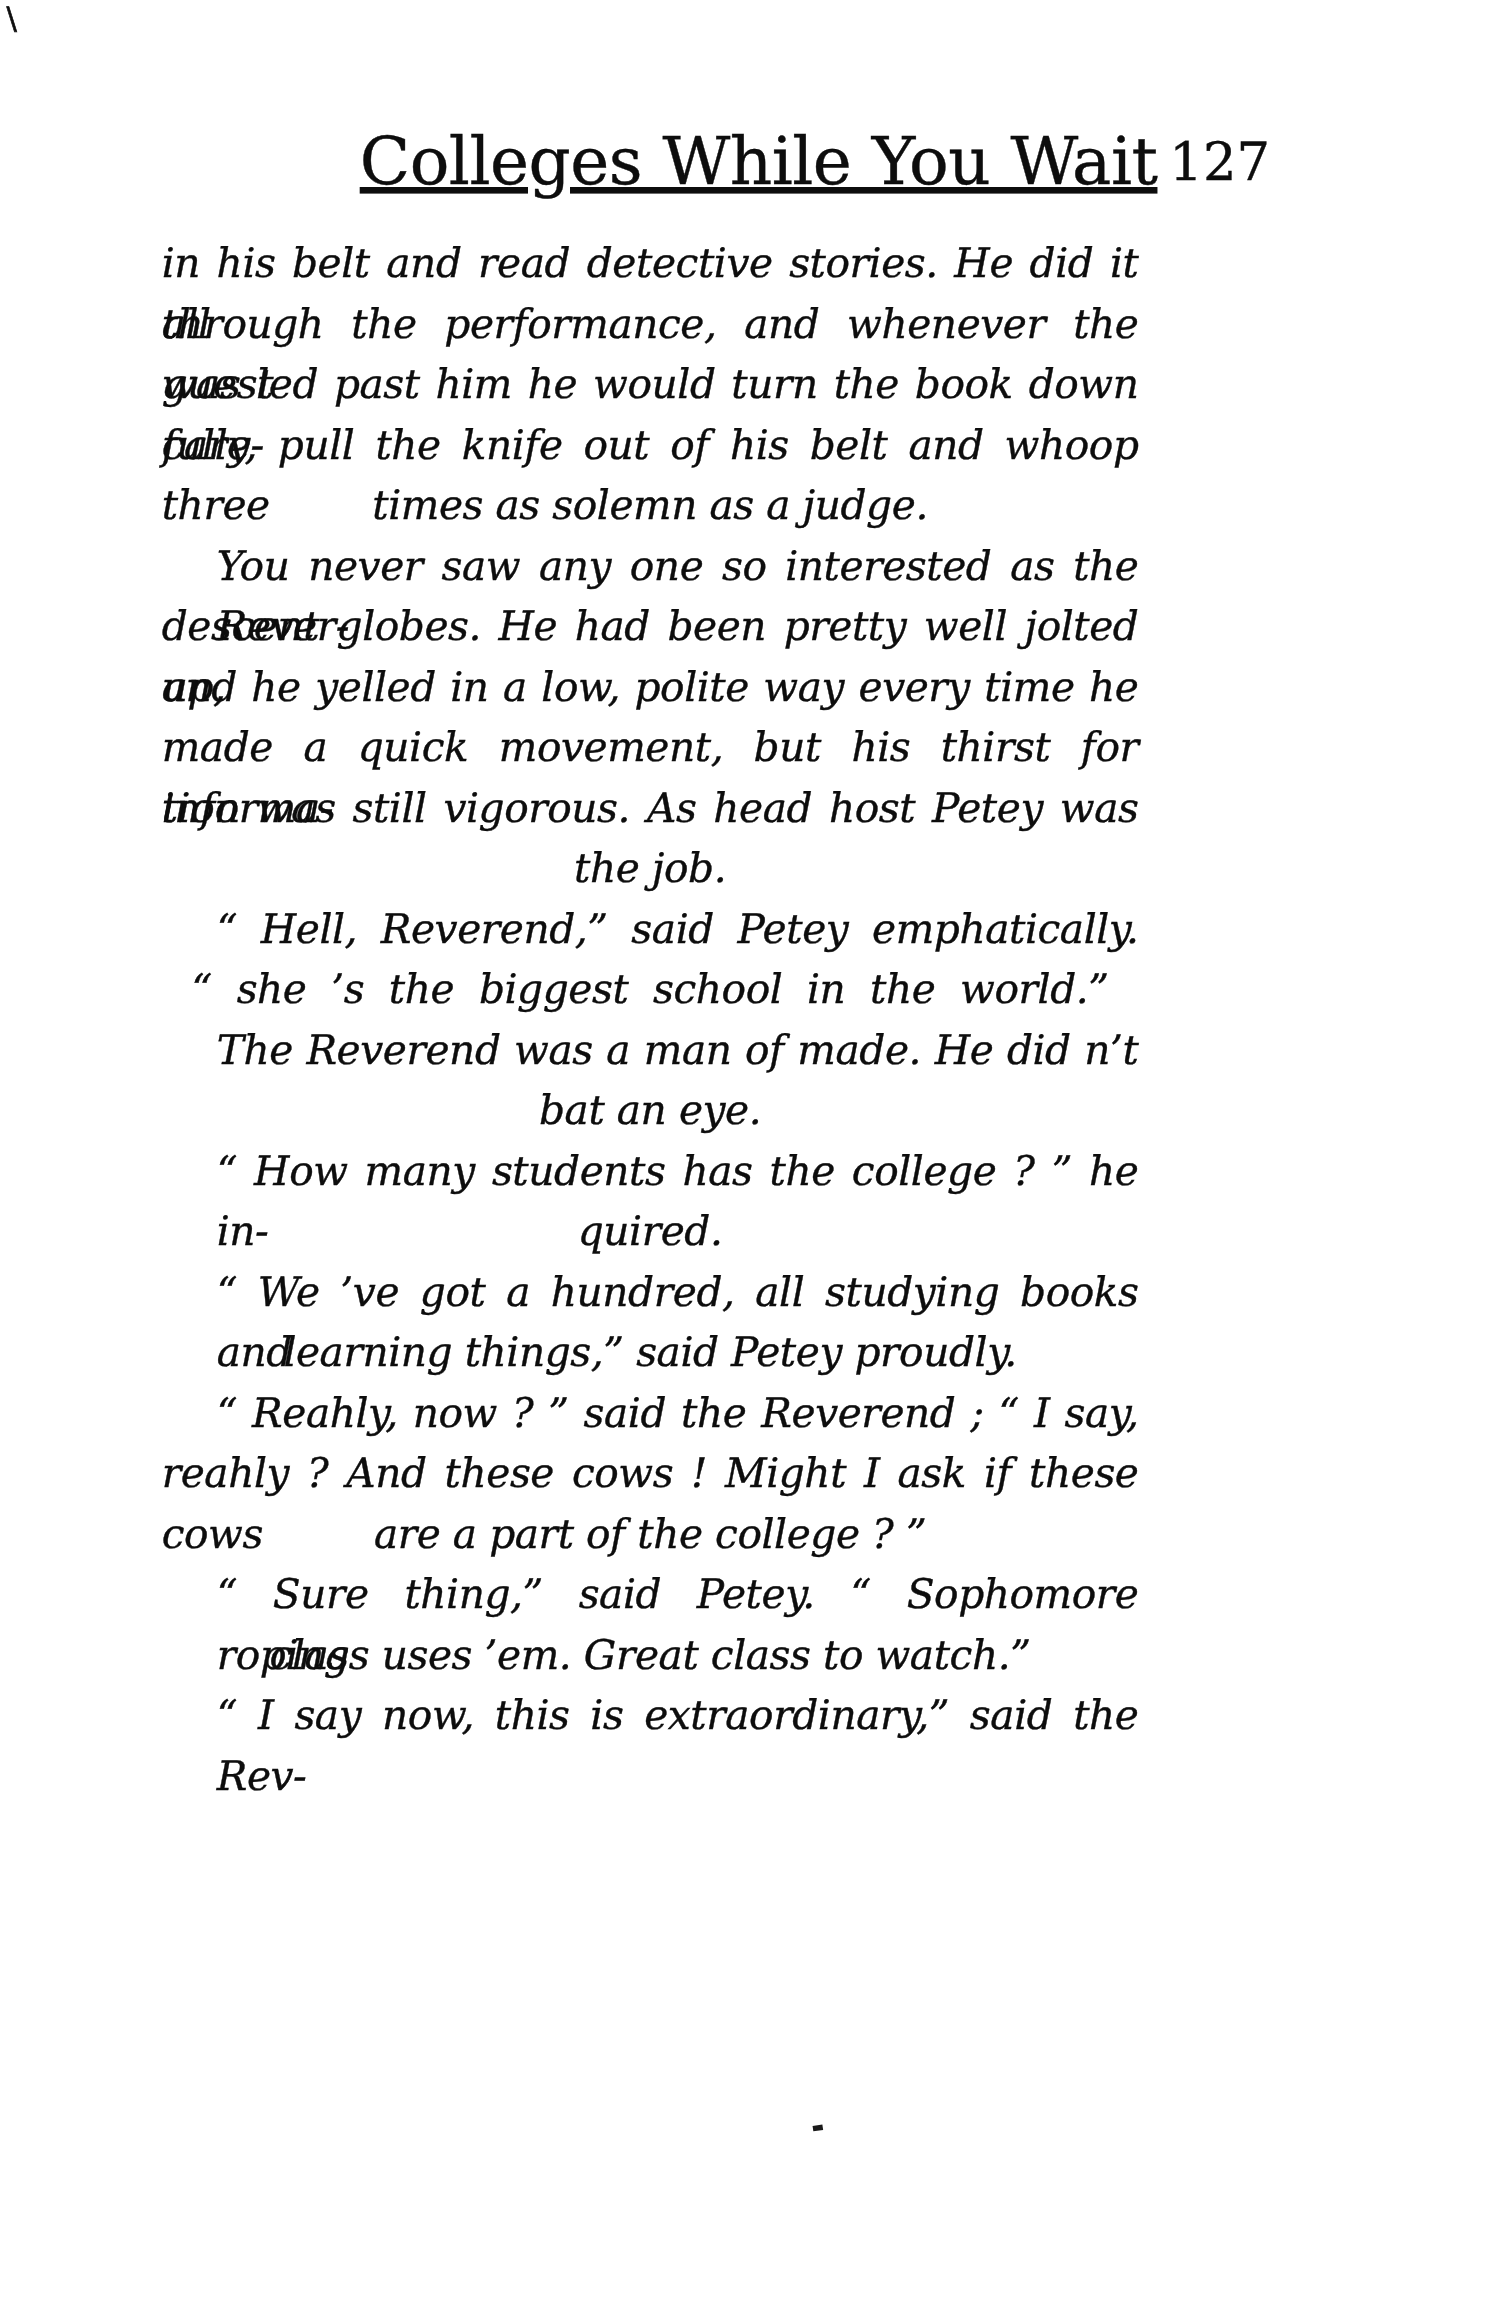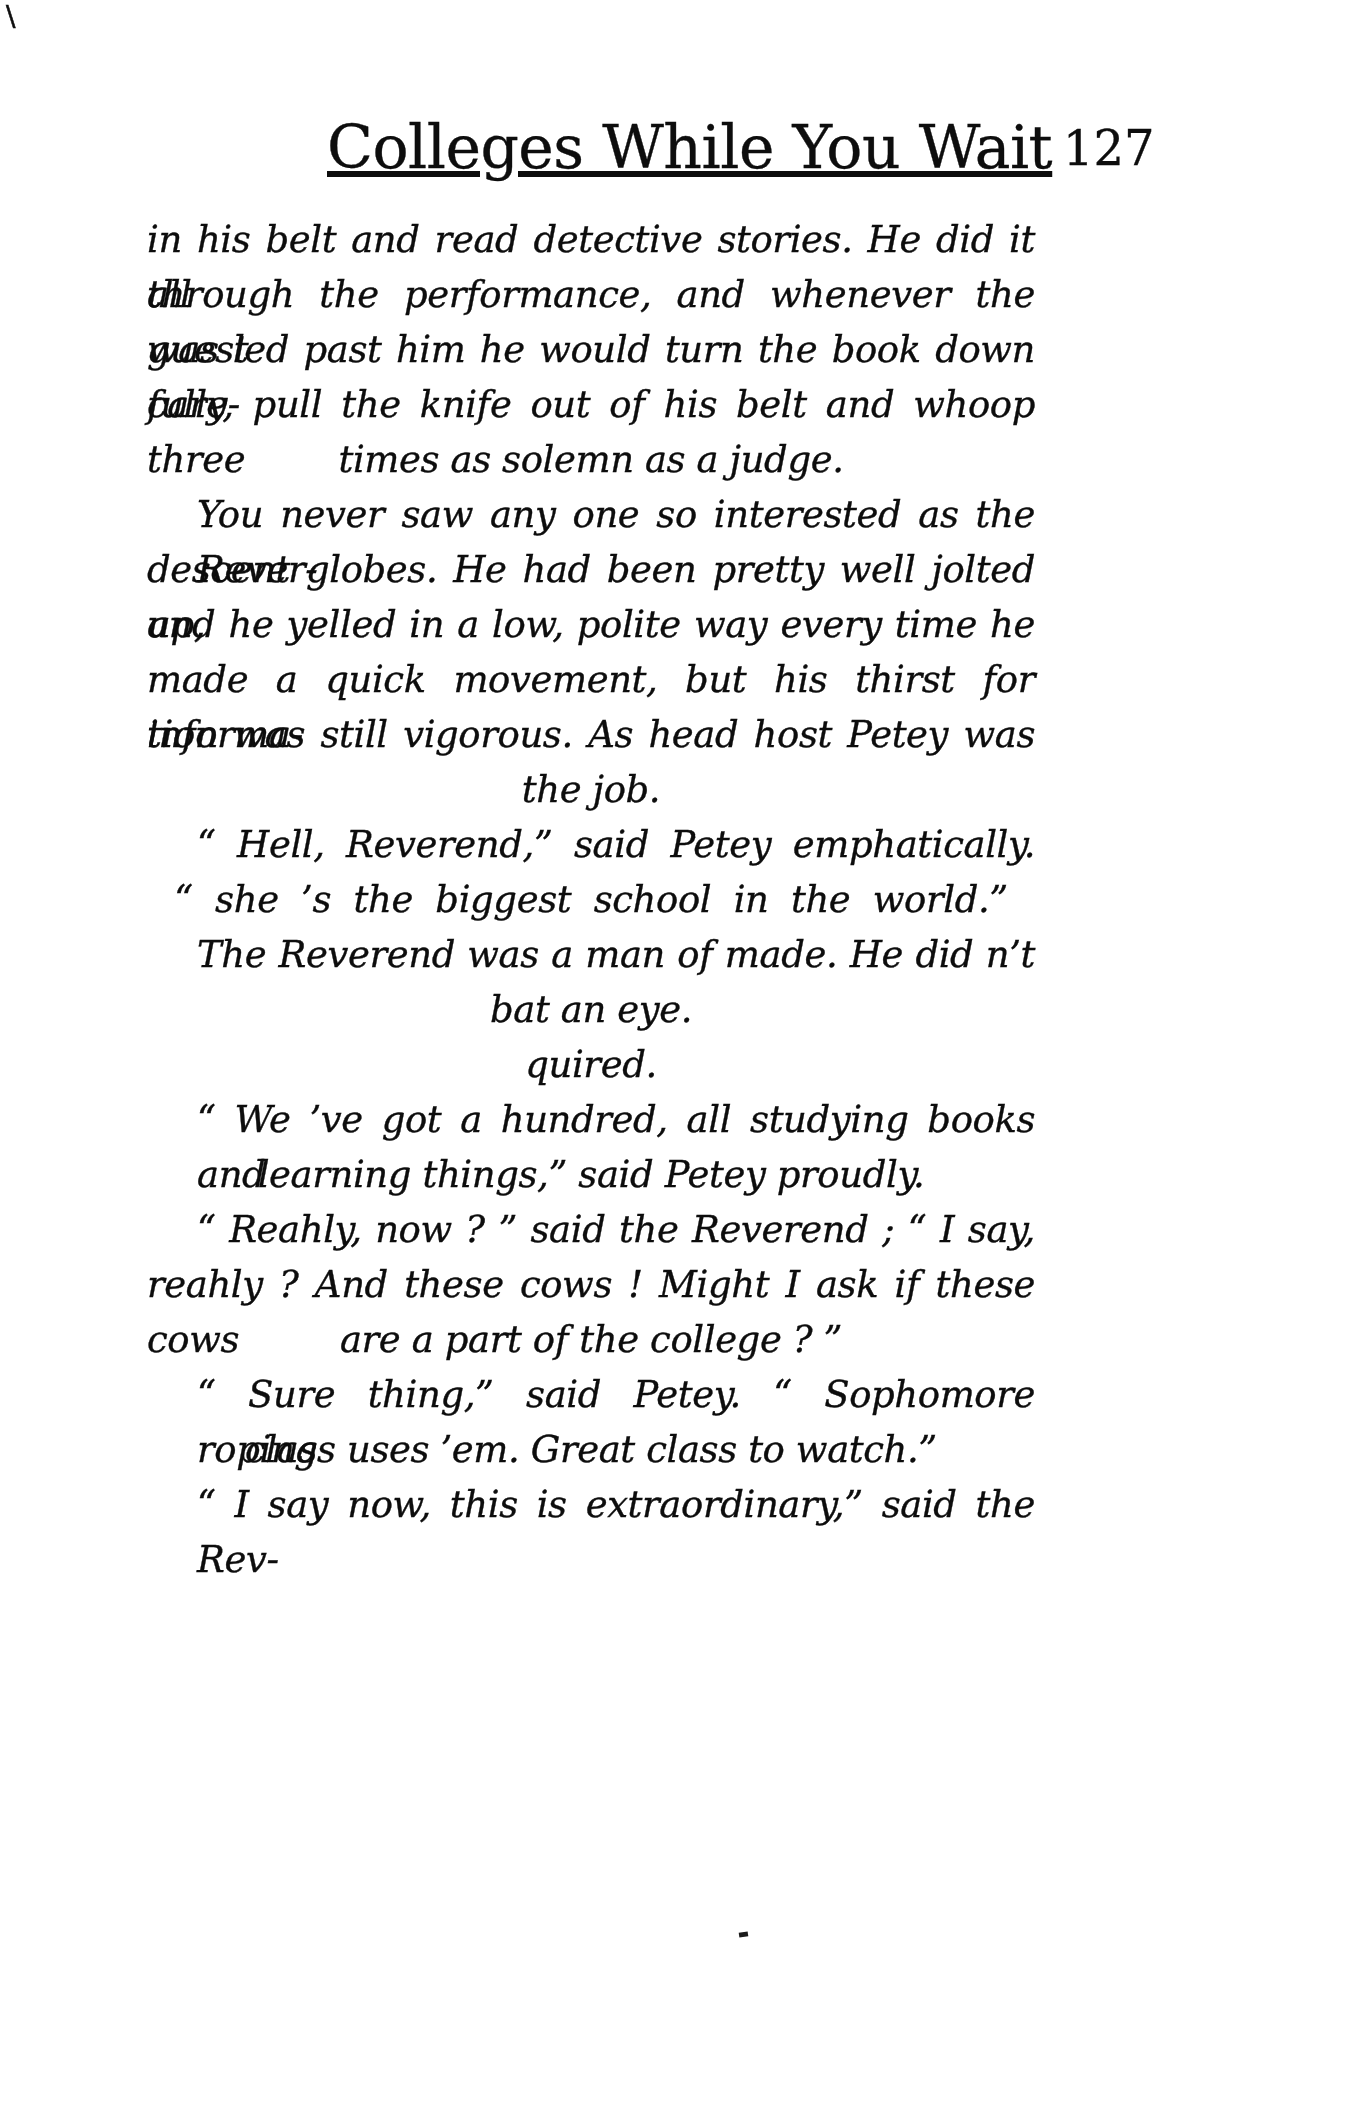--- a/index.html
+++ b/index.html
@@ -97,20 +97,21 @@
       </div>
       <div class="paragraph">
         <div class="line justify indent">“ Hell, Reverend,” said Petey emphatically.</div>
         <div class="line loose">“ she ’s the biggest school in the world.”</div>
       </div>
       <div class="paragraph">
         <div class="line justify indent">The Reverend was a man of made. He did n’t</div>
         <div class="line">bat an eye.</div>
       </div>
       <div class="paragraph">
+        <div class="line justify indent">“ How many students has the college ? ” he in-</div>
         <div class="line">quired.</div>
       </div>
       <div class="paragraph">
         <div class="line justify indent">“ We ’ve got a hundred, all studying books and</div>
         <div class="line">learning things,” said Petey proudly.</div>
       </div>
       <div class="paragraph">
         <div class="line justify indent">“ Reahly, now ? ” said the Reverend ; “ I say,</div>
         <div class="line justify">reahly ? And these cows ! Might I ask if these cows</div>
         <div class="line">are a part of the college ? ”</div>

